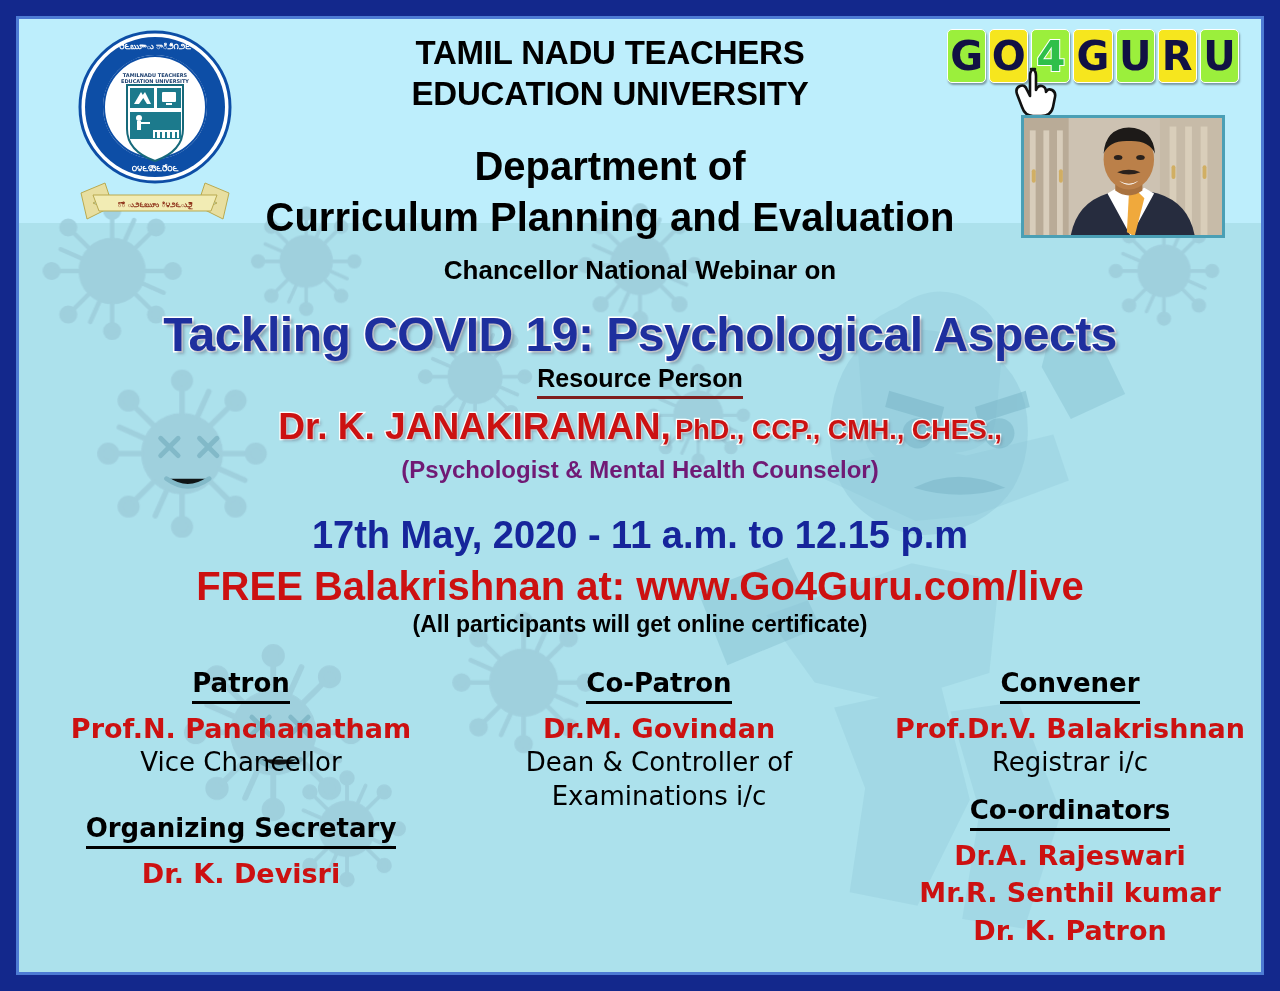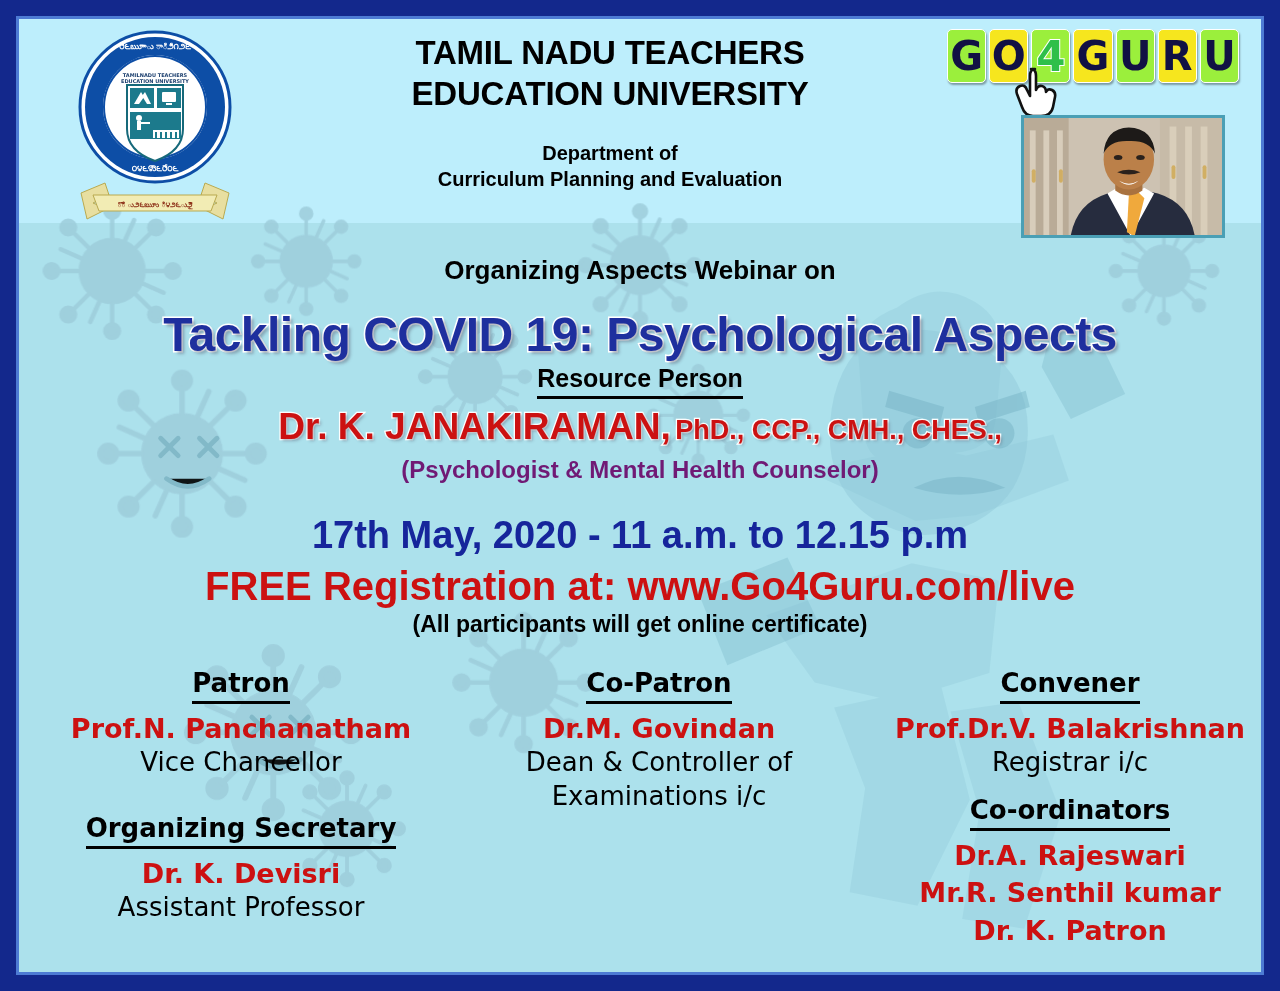--- a/index.html
+++ b/index.html
@@ -81,21 +81,21 @@
     line-height: 1.23;
     color: #000;
     letter-spacing: -0.2px;
   }
   .dept-title {
     position: absolute;
     left: 240px;
     right: 300px;
     top: 122px;
     text-align: center;
-    font-size: 20px;
+    font-size: 40px;
     font-weight: bold;
     line-height: 1.28;
     color: #000;
   }
 
   
   .brand {
     position: absolute;
     right: 22px;
     top: 10px;
@@ -175,21 +175,21 @@
   .resource-label {
     position: absolute;
     top: 345px; left: 0; right: 0;
     text-align: center;
   }
   .resource-label span {
     display: inline-block;
     font-size: 25px;
     font-weight: bold;
     color: #000;
-    border-bottom: 3px solid #000000;
+    border-bottom: 3px solid #7f1d1d;
     padding-bottom: 3px;
   }
 
   .speaker-name {
     position: absolute;
     top: 387px; left: 0; right: 0;
     text-align: center;
     white-space: nowrap;
     color: #cc1111;
     -webkit-text-stroke: 2.5px #ffffff;
@@ -488,53 +488,52 @@
             <g fill="#2a211c">
               <ellipse cx="97" cy="42" rx="4.4" ry="2.6"></ellipse>
               <ellipse cx="120" cy="42" rx="4.4" ry="2.6"></ellipse>
               <path d="M96 57 q12 -5 24 0 q-12 5 -24 0 z"></path>
             </g>
             <path d="M98 66 q10 6 20 0 q-10 8 -20 0 z" fill="#ffffff"></path>
           </svg>
         </div>
       </div>
 
-      <div class="organizing-line">Organizing Aspects Webinar on</div>
+      <div class="organizing-line">Chancellor National Webinar on</div>
 
       <div class="webinar-title">Tackling COVID 19: Psychological Aspects</div>
 
       <div class="resource-label">
         <span>Resource Person</span>
       </div>
 
       <div class="speaker-name">
         <span class="nm">Dr. K. JANAKIRAMAN,</span>
         <span class="qual">PhD., CCP., CMH., CHES.,</span>
       </div>
 
       <div class="speaker-sub">(Psychologist &amp; Mental Health Counselor)</div>
 
       <div class="date-line">17th May, 2020 -  11 a.m. to 12.15 p.m</div>
 
-      <div class="reg-line">FREE Registration at: www.Go4Guru.com/live</div>
+      <div class="reg-line">FREE Balakrishnan at: www.Go4Guru.com/live</div>
 
       <div class="cert-line">(All participants will get online certificate)</div>
 
       <div class="credits">
 
         <div class="col col-left">
           <div>
             <div><span class="role-head">Patron</span></div>
             <div class="person-name">Prof.N. Panchanatham</div>
             <div class="person-title">Vice Chancellor</div>
           </div>
           <div class="block-gap-lg">
             <div><span class="role-head">Organizing Secretary </span></div>
             <div class="person-name">Dr. K. Devisri</div>
-            <div class="person-title">Assistant Professor</div>
           </div>
         </div>
 
         <div class="col col-mid">
           <div>
             <div><span class="role-head">Co-Patron</span></div>
             <div class="person-name">Dr.M. Govindan</div>
             <div class="person-title">Dean &amp; Controller of</div>
             <div class="person-title">Examinations i/c</div>
           </div>

